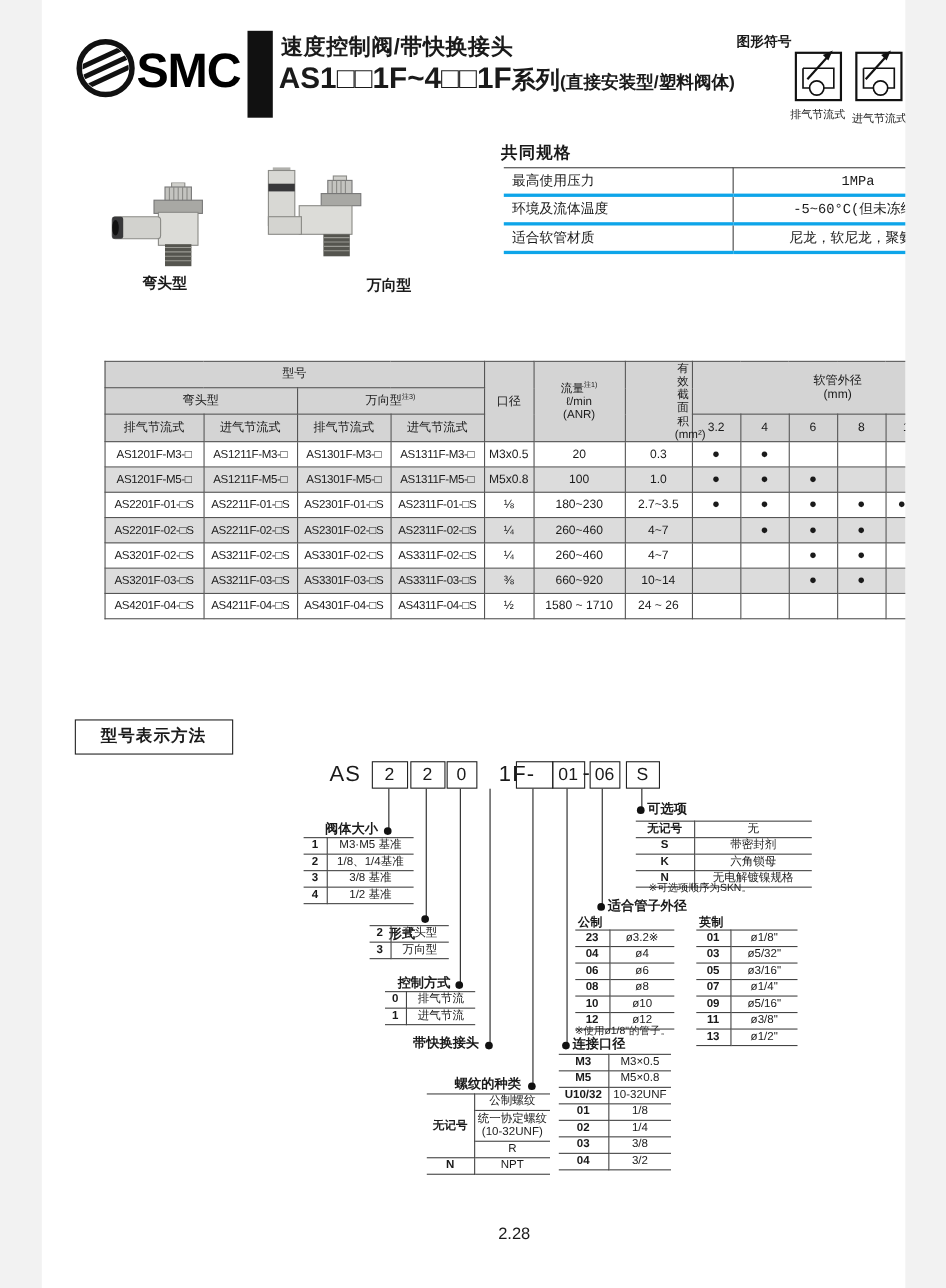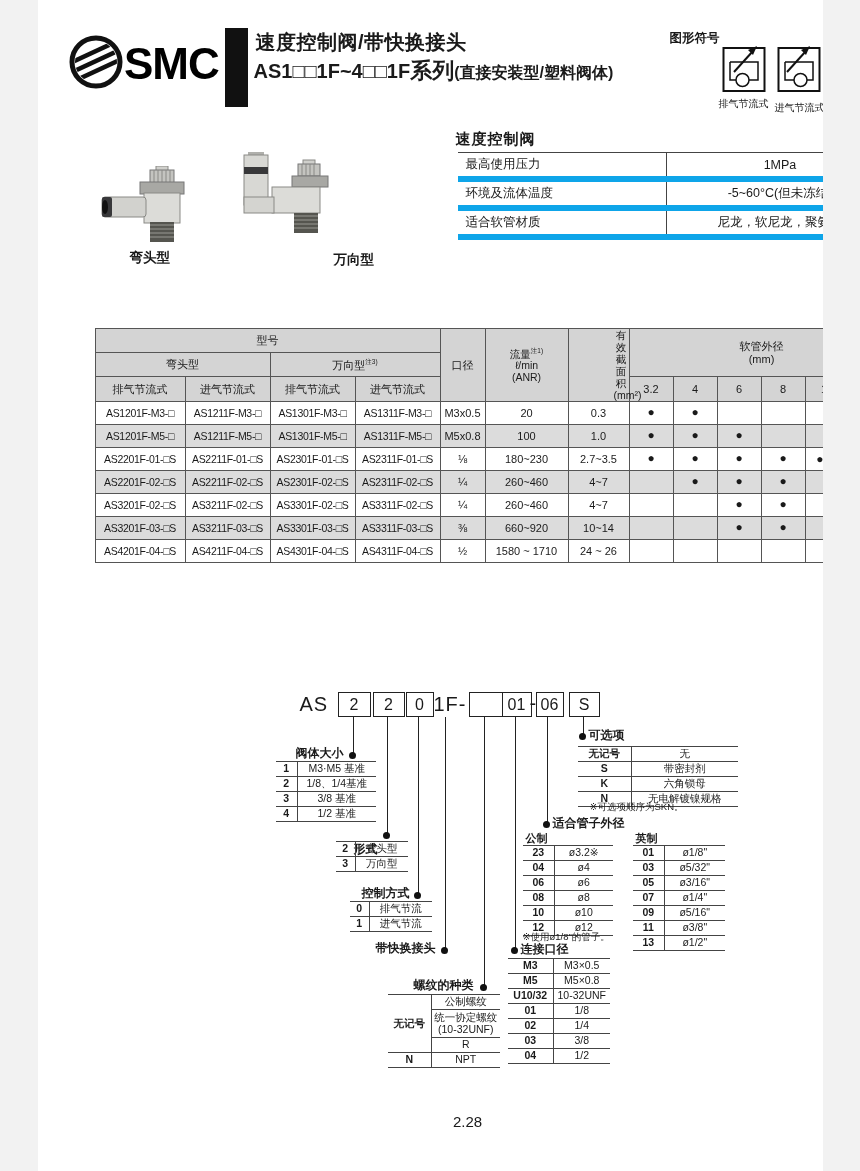--- a/index.html
+++ b/index.html
@@ -4,33 +4,33 @@
 <style>
   html,body{margin:0;padding:0;background:#f2f2f2;}
   .page{position:relative;width:785px;height:1171px;background:#ffffff;margin:0 auto;
         font-family:"Liberation Sans","DejaVu Sans",sans-serif;color:#1a1a1a;overflow:hidden;}
   .abs{position:absolute;}
 
   
   .brandbar{background:#111;}
   .t1{font-size:20px;font-weight:bold;letter-spacing:.5px;}
   .t2{white-space:nowrap;}
-  .t2 .big{font-size:20px;font-weight:bold;}
+  .t2 .big{font-size:27px;font-weight:bold;}
   .t2 .mid{font-size:22px;font-weight:bold;}
   .t2 .par{font-size:16px;font-weight:bold;}
   .symtitle{font-size:12.5px;font-weight:bold;}
   .symcap{font-size:10px;text-align:center;width:88px;}
 
   
   .photocap{font-size:13.5px;font-weight:bold;}
 
   
   .cs-title{font-size:15px;font-weight:bold;letter-spacing:1px;}
   table.cs{border-collapse:collapse;width:436px;table-layout:fixed;font-size:12.5px;}
-  table.cs td{height:23px;border-bottom:6px solid #0ea5e9;padding:0;}
+  table.cs td{height:23px;border-bottom:3px solid #0ea5e9;padding:0;font-family:Liberation Mono, monospace;}
   table.cs tr:first-child td{border-top:1px solid #444;}
   table.cs td.l{width:200px;border-right:1px solid #444;padding-left:8px;}
   table.cs td.v{text-align:center;}
 
   
   table.mt{border-collapse:collapse;table-layout:fixed;width:799px;font-size:11px;}
   table.mt td{border:1px solid #555;text-align:center;padding:0;line-height:1.15;}
   table.mt .hd{background:#d4d4d4;}
   table.mt tr.shade td{background:#dcdcdc;}
   table.mt td.model{font-size:10.5px;letter-spacing:-0.3px;}
@@ -138,21 +138,21 @@
     <rect x="36" y="35" width="48" height="26" fill="#dcdcd8" stroke="#8a8a86" stroke-width="1"></rect>
     <rect x="8" y="45" width="30" height="16" fill="#d4d4d0" stroke="#8a8a86" stroke-width="1"></rect>
     <rect x="58" y="61" width="24" height="20" fill="#55554f"></rect>
     <g stroke="#9a9a94" stroke-width="1">
         <path d="M58 64 H82 M58 68 H82 M58 72 H82 M58 76 H82"></path>
       </g>
   </svg>
   <div class="abs photocap" style="left:92px;top:249px;">弯头型</div>
   <div class="abs photocap" style="left:296px;top:251px;">万向型</div>
 
-  <div class="abs cs-title" style="left:418px;top:130px;">速度控制阀</div>
+  <div class="abs cs-title" style="left:418px;top:130px;">共同规格</div>
   <table class="cs abs" style="left:420px;top:152px;">
     <tbody>
       <tr>
         <td class="l">最高使用压力</td>
         <td class="v">1MPa</td>
         </tr>
       <tr>
         <td class="l">环境及流体温度</td>
         <td class="v">-5~60°C(但未冻结)</td>
         </tr>
@@ -320,26 +320,27 @@
           <td class="dot"></td>
           <td class="dot"></td>
           <td class="dot"></td>
           <td class="dot">●</td>
           <td class="dot">●</td>
         </tr>
       </tbody>
   </table>
 
 
+  <div class="abs howto" style="left:30px;top:654px;">型号表示方法</div>
 
   <div class="abs codetext" style="left:262px;top:693px;">AS</div>
   <div class="abs cbox" style="left:300px;top:692px;width:31px;">2</div>
   <div class="abs cbox" style="left:335px;top:692px;width:30px;">2</div>
   <div class="abs cbox" style="left:368px;top:692px;width:26px;">0</div>
-  <div class="abs codetext" style="left:396px;top:693px;">1F-</div>
+  <div class="abs codetext" style="left:416px;top:693px;">1F-</div>
   <div class="abs cbox" style="left:431px;top:692px;width:32px;"></div>
   <div class="abs cbox" style="left:464px;top:692px;width:28px;">01</div>
   <div class="abs codetext" style="left:492px;top:692px;">-</div>
   <div class="abs cbox" style="left:498px;top:692px;width:26px;">06</div>
   <div class="abs cbox" style="left:531px;top:692px;width:29px;">S</div>
 
   <div class="abs lead" style="left:315px;top:717px;height:38px;"></div>
   <div class="abs lead" style="left:349px;top:717px;height:118px;"></div>
   <div class="abs lead" style="left:380px;top:717px;height:178px;"></div>
   <div class="abs lead" style="left:407px;top:717px;height:233px;"></div>
@@ -472,21 +473,21 @@
         <tr>
           <td class="code">02</td>
           <td>1/4</td>
         </tr>
         <tr>
           <td class="code">03</td>
           <td>3/8</td>
         </tr>
         <tr>
           <td class="code">04</td>
-          <td>1/2</td>
+          <td>3/2</td>
         </tr>
       </tbody>
   </table>
 
   <div class="abs subhdr" style="left:488px;top:831px;">公制</div>
   <table class="mini abs" style="left:485px;top:845px;">
     <colgroup>
         <col style="width:32px">
         <col style="width:58px">
       </colgroup>

